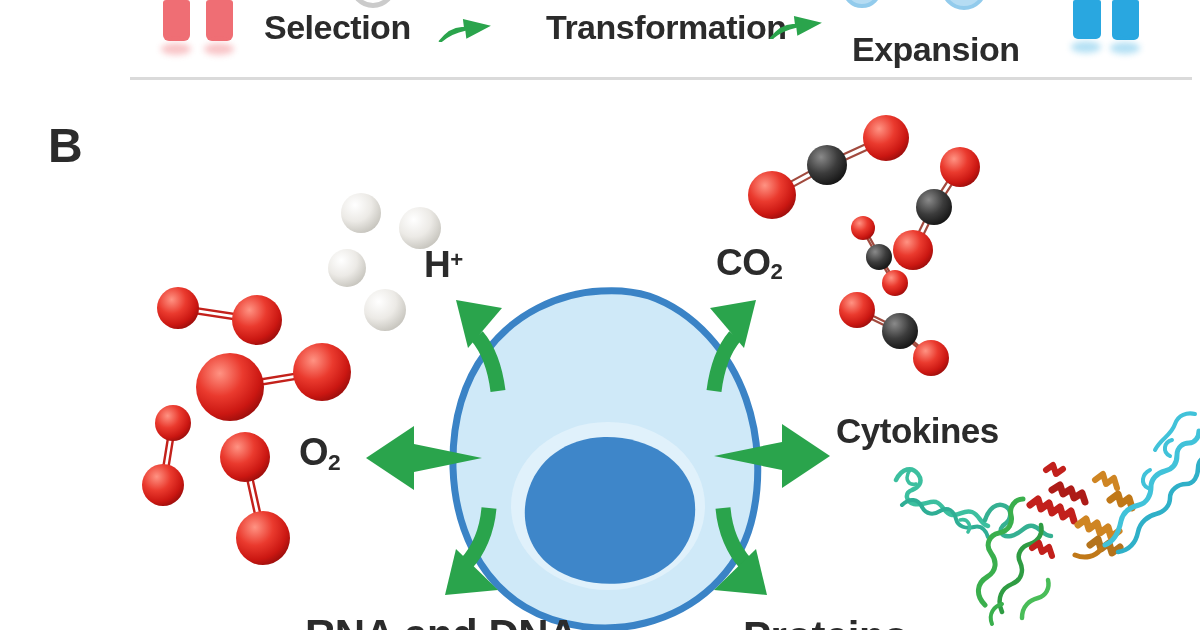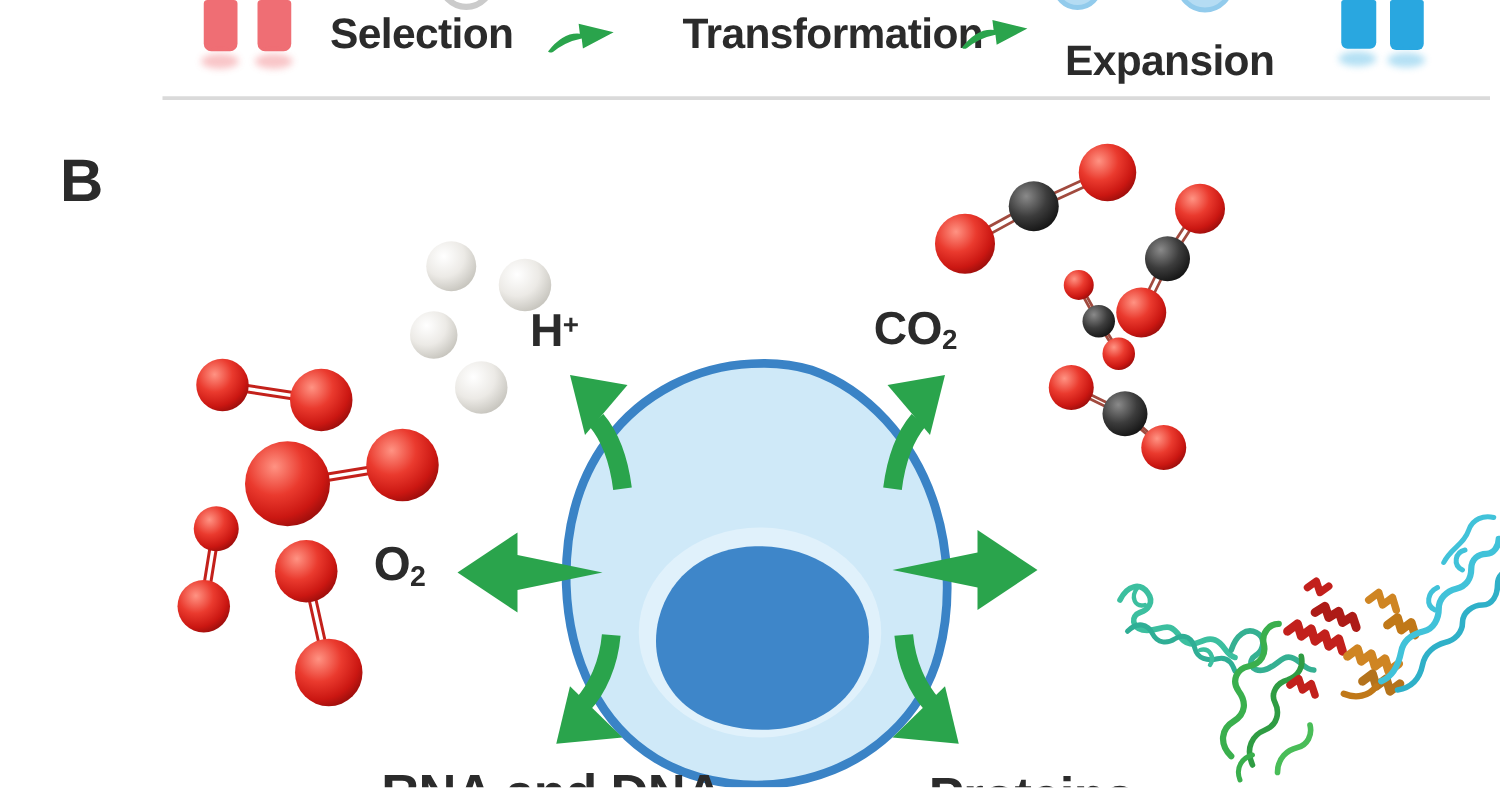--- a/index.html
+++ b/index.html
@@ -221,26 +221,27 @@
       <path stroke="#2fb0c8" stroke-width="4.5" d="M 1118,552 c 12,-2 18,-10 20,-20 c 2,-10 10,-16 18,-18 c 8,-2 14,-8 14,-16 c 0,-8 8,-14 16,-14 c 8,0 12,-8 12,-16 c 0,-6 4,-10 8,-12"></path>
       <path stroke="#41c2d9" stroke-width="4" d="M 1150,470 c -8,4 -10,14 -2,18 M 1172,440 c -8,2 -10,12 -2,16"></path>
       <path stroke="#41c2d9" stroke-width="4" d="M 1155,450 c 6,-12 16,-14 20,-26 c 3,-9 12,-12 20,-10"></path>
     </g>
   </svg>
 
   <div class="label" style="left:424px; top:246px; font-size:37px;">
     <span>H</span><span class="sup">+</span>
   </div>
 
-  <div class="label" style="left:699px; top:244px; font-size:37px;">
+  <div class="label" style="left:716px; top:244px; font-size:37px;">
     <span>CO</span><span class="sub">2</span>
   </div>
 
   <div class="label" style="left:299px; top:433px; font-size:38px;">
     <span>O</span><span class="sub">2</span>
   </div>
 
+  <div class="label" style="left:836px; top:413px; font-size:35px;">Cytokines</div>
 
   <div class="label" style="left:305px; top:614px; font-size:42px;">RNA and DNA</div>
 
   <div class="label" style="left:743px; top:616px; font-size:42px;">Proteins</div>
 
 </div>
 
 </body></html>

